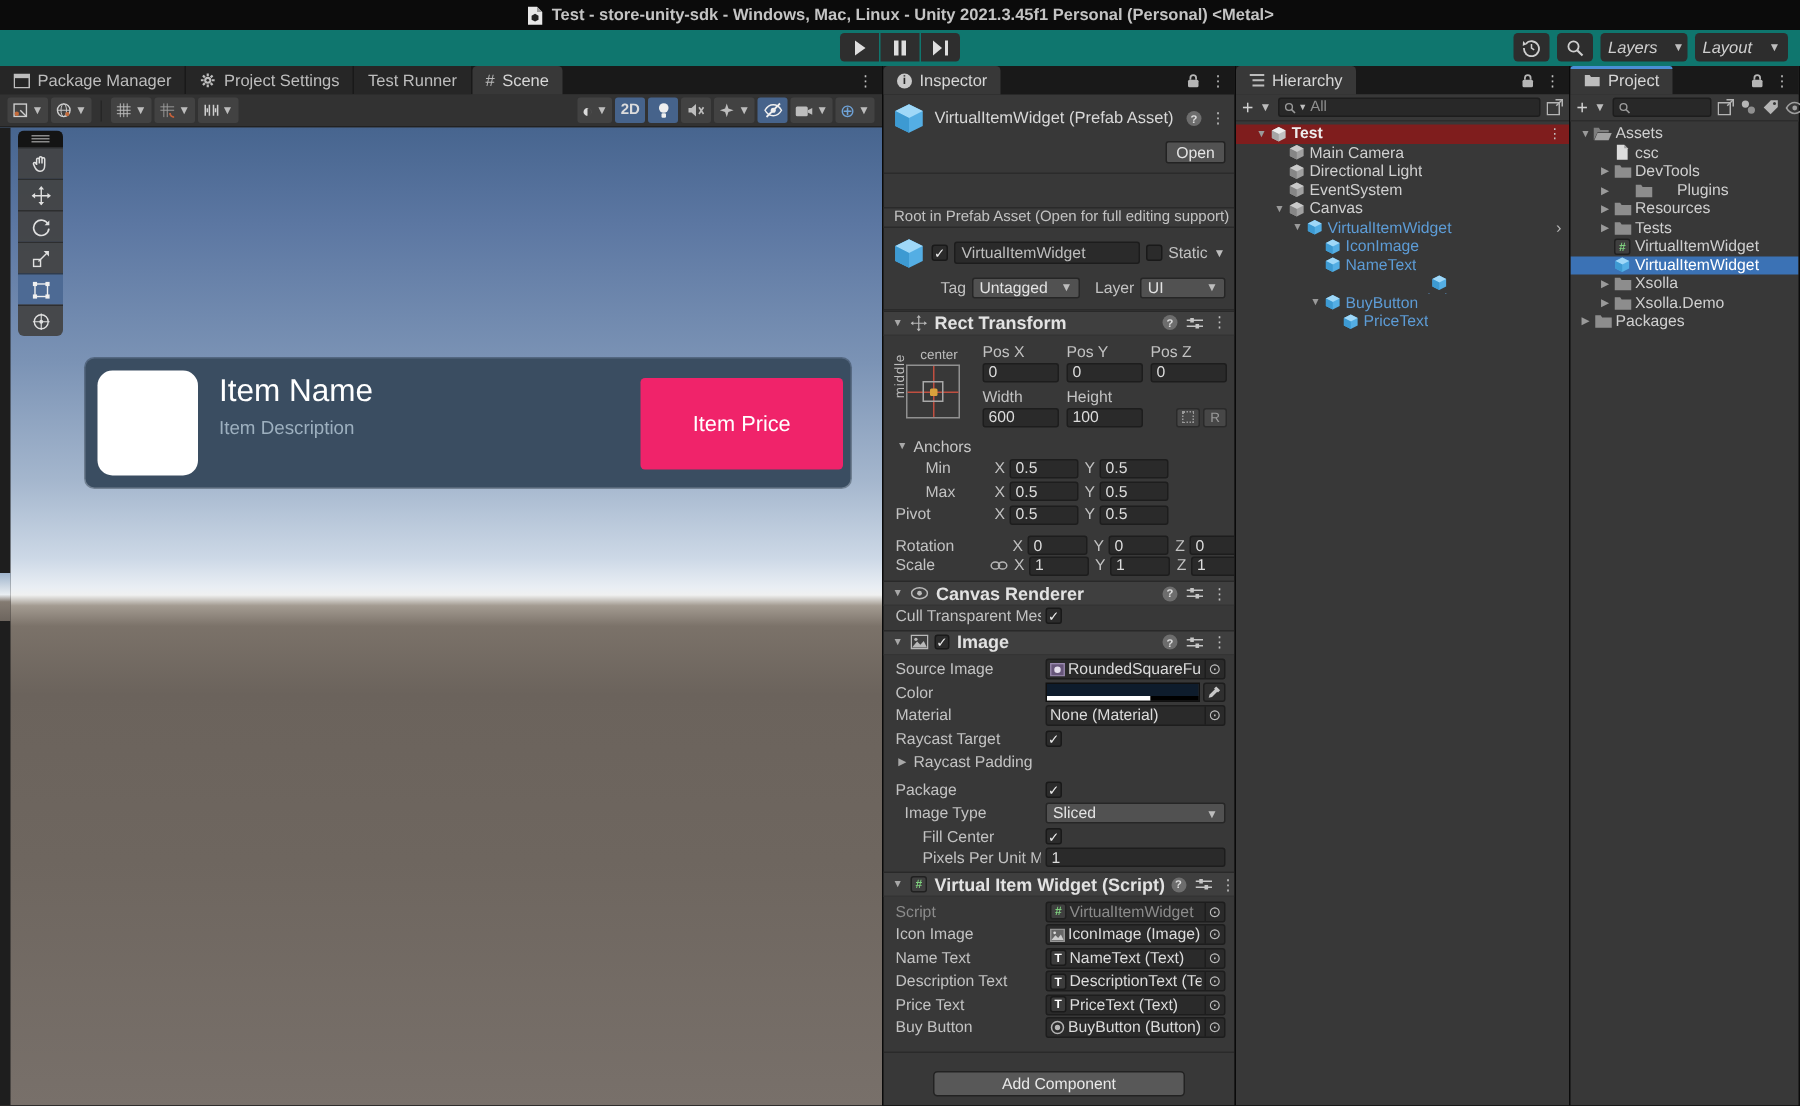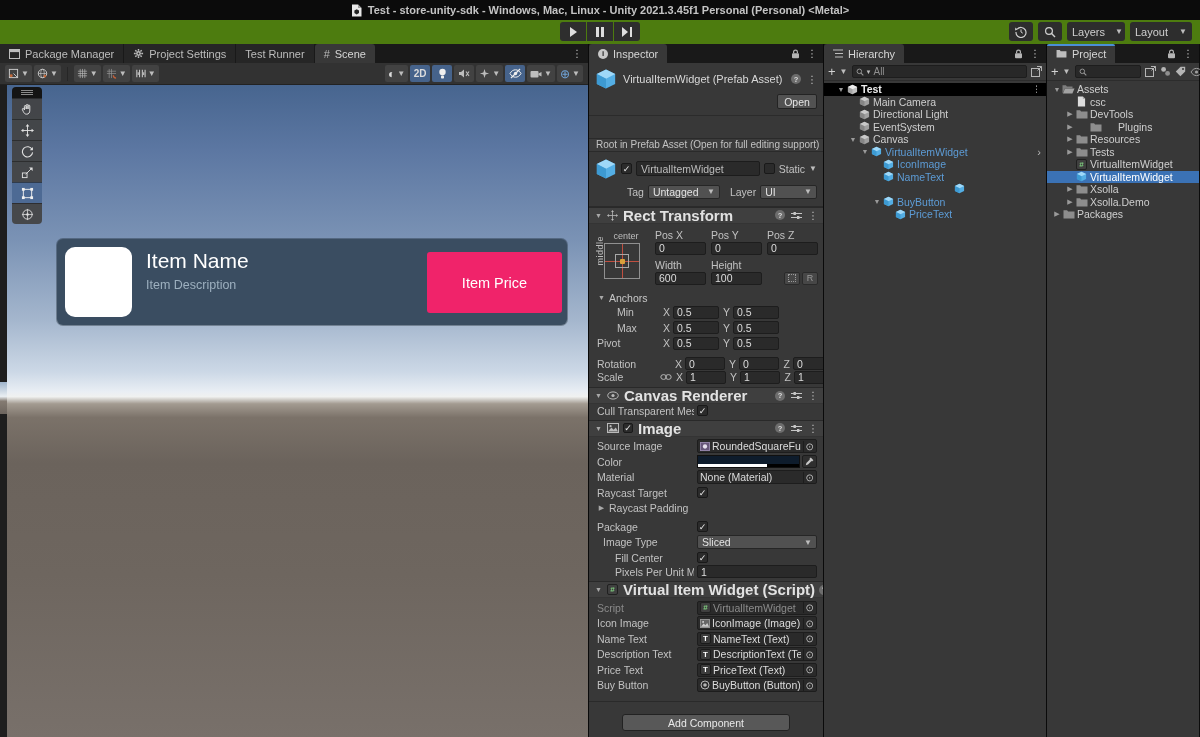--- a/index.html
+++ b/index.html
@@ -3,21 +3,21 @@
 <meta charset="utf-8">
 <style>
   * { box-sizing: border-box; margin: 0; padding: 0; }
   html,body { width:1200px; height:737px; overflow:hidden; background:#0c0c0c;
     font-family:"Liberation Sans", sans-serif; color:#cfcfcf; }
   svg { display:block; }
 
   
   .titlebar { height:20px; background:#0b0b0b; display:flex; align-items:center; justify-content:center; gap:6px; }
   .titlebar .ttext { font-size:11px; font-weight:700; color:#c4c4c4; }
-  .topbar { height:24px; background:#4d7c0f; position:relative; }
+  .topbar { height:24px; background:#0f766e; position:relative;font-style:italic; }
   .playgroup { position:absolute; left:50%; top:2px; transform:translateX(-50%); display:flex; gap:1px; }
   .pbtn { width:26px; height:19px; background:#2e2e2e; display:flex; align-items:center; justify-content:center; }
   .pbtn:first-child{ border-radius:3px 0 0 3px;} .pbtn:last-child{ border-radius:0 3px 3px 0;}
   .tri { width:0;height:0;border-left:7px solid #dedede;border-top:5px solid transparent;border-bottom:5px solid transparent; }
   .pausebars { display:flex; gap:2px; } .pausebars i { width:3px; height:10px; background:#dedede; display:block; }
   .stepbar { width:2px; height:10px; background:#dedede; margin-left:2px; }
   .topright { position:absolute; right:8px; top:2px; display:flex; gap:5px; align-items:center; }
   .trbtn { height:19px; min-width:24px; background:#2d2d2d; border-radius:3px; display:flex; align-items:center; justify-content:center; padding:0 5px; font-size:11px; color:#cfcfcf; gap:10px; }
   .ddcaret { font-size:8px; color:#bdbdbd; }
 
@@ -74,21 +74,21 @@
   .go-row1 { display:flex; align-items:center; gap:4px; }
   .namefield { flex:1; height:15px; background:#2a2a2a; border:1px solid #1c1c1c; border-radius:2px; display:flex; align-items:center; padding:0 4px; color:#bdbdbd; min-width:0; }
   .go-row2 { display:flex; align-items:center; gap:4px; margin-top:5px; padding-left:32px; }
   .golabel { color:#c2c2c2; }
   .dd { height:14px; background:#515151; border:1px solid #262626; border-radius:2px; display:flex; align-items:center; padding:0 4px; color:#e3e3e3; gap:4px; }
   .dd .ddcaret { margin-left:auto; }
   .cb { width:11px; height:11px; flex:none; background:#2b2b2b; border:1px solid #191919; border-radius:2px; display:flex; align-items:center; justify-content:center; color:#ebebeb; font-size:9px; }
 
   .comp-head { height:17px; display:flex; align-items:center; background:#3f3f3f; border-top:1px solid #292929; border-bottom:1px solid #343434; padding:0 5px; gap:4px; flex:none; }
   .fold8 { font-size:7px; color:#a8a8a8; width:9px; text-align:center; flex:none; }
-  .comp-title { font-weight:700; font-size:15px; color:#e2e2e2; margin-left:1px; white-space:nowrap; }
+  .comp-title { font-weight:700; font-size:12px; color:#e2e2e2; margin-left:1px; white-space:nowrap; }
   .head-right { margin-left:auto; display:flex; gap:6px; align-items:center; }
   .qm { width:10px; height:10px; border-radius:50%; background:#6d6d6d; color:#dedede; font-size:7.5px; font-weight:700; display:flex; align-items:center; justify-content:center; }
 
   .crow { display:flex; align-items:center; height:15.5px; padding:0 6px 0 8px; gap:3px; }
   .clabel { width:97px; flex:none; color:#c2c2c2; white-space:nowrap; overflow:hidden; }
   .clabel.dis { color:#8b8b8b; }
   .field { flex:1; height:13px; background:#2a2a2a; border:1px solid #1d1d1d; border-radius:2px; display:flex; align-items:center; padding:0 3px; color:#dcdcdc; min-width:0; }
   .objfield { flex:1; height:14px; background:#2a2a2a; border:1px solid #1d1d1d; border-radius:2px; display:flex; align-items:center; padding:0 2px; gap:2px; min-width:0; }
   .obj-txt { flex:1; overflow:hidden; white-space:nowrap; color:#dcdcdc; }
   .obj-txt.dis { color:#8b8b8b; }
@@ -135,21 +135,21 @@
   
   .ptoolbar { height:18px; background:#383838; border-bottom:1px solid #2c2c2c; display:flex; align-items:center; padding:0 4px; gap:4px; flex:none; }
   .plus { font-size:13px; color:#d2d2d2; line-height:10px; }
   .searchpill { flex:1; height:13px; background:#282828; border:1px solid #1d1d1d; border-radius:2px; display:flex; align-items:center; gap:2px; padding:0 3px; color:#8f8f8f; font-size:10px; min-width:0; }
   .tree { flex:1; overflow:hidden; padding-top:2px; }
   .trow { display:flex; align-items:center; height:12.5px; font-size:10.5px; color:#cfcfcf; white-space:nowrap; }
   .fold { width:10px; flex:none; font-size:7px; color:#9a9a9a; text-align:center; }
   .ticon { width:13px; flex:none; display:flex; align-items:center; justify-content:center; }
   .tlabel { margin-left:2px; overflow:hidden; }
   .tlabel.prefab { color:#5d9cd6; }
-  .trow-header { background:#000000; } .trow-header .tlabel { color:#ededed; font-weight:700; }
+  .trow-header { background:#7f1d1d; } .trow-header .tlabel { color:#ededed; font-weight:700; }
   .trow-sel { background:#3b72b5; } .trow-sel .tlabel { color:#ffffff; }
   .tchev { margin-left:auto; margin-right:5px; color:#b8b8b8; font-size:11px; line-height:10px; }
   .tkebab { margin-left:auto; margin-right:5px; color:#c6c6c6; font-size:9px; }
   .iconbtn { display:flex; align-items:center; justify-content:center; }
 </style>
 </head>
 <body>
 
 <div class="titlebar">
   <svg width="11" height="13" viewBox="0 0 11 13">

